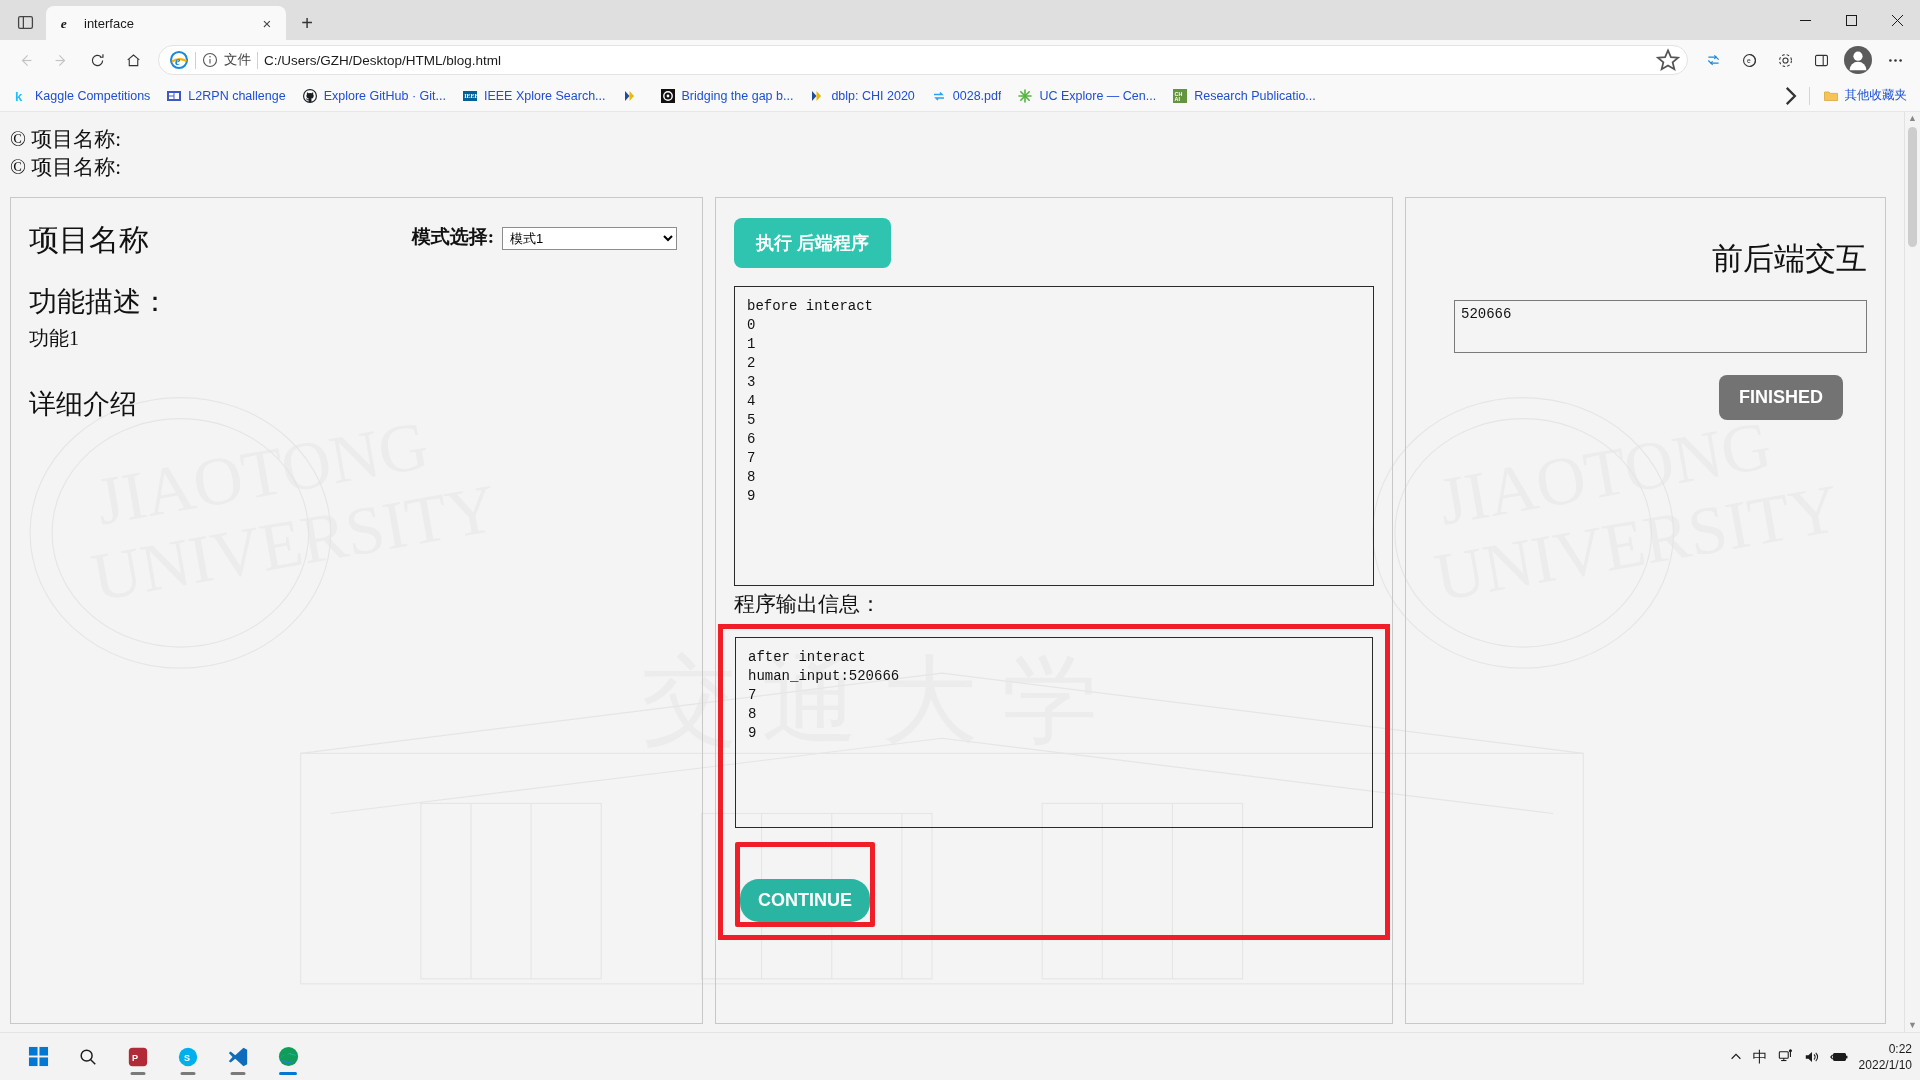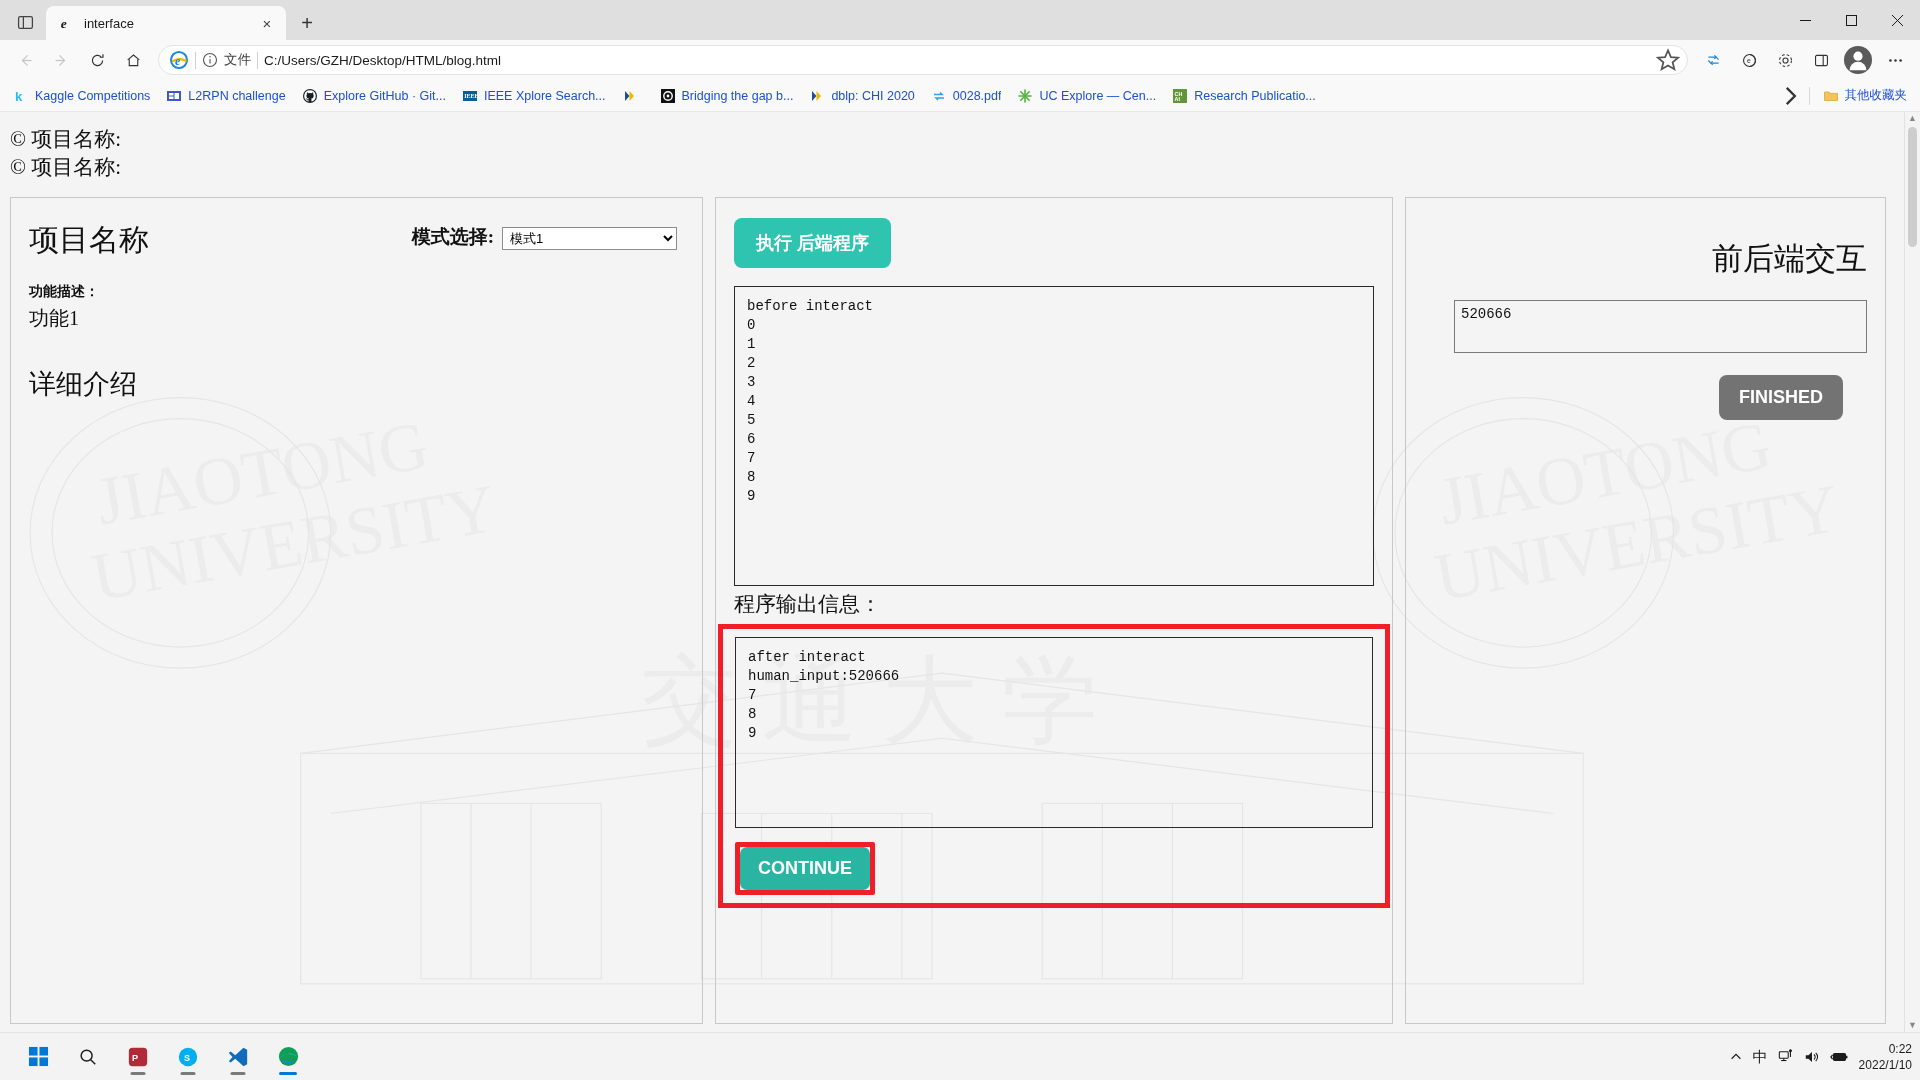--- a/index.html
+++ b/index.html
@@ -143,21 +143,21 @@
   }
   .mode-label { font-family: "Liberation Serif", serif; font-size: 19px; font-weight: 700; color: #111; }
   .mode-select {
     width: 175px; height: 23px; font-size: 13px;
     font-family: "Liberation Sans", sans-serif;
     border: 1px solid #8d8d8d; background: #fff; color: #000;
     padding-left: 3px;
   }
 
   .sec-head {
-    font-family: "Liberation Serif", serif; font-size: 14px; font-weight: 700;
+    font-family: "Liberation Serif", serif; font-size: 28px; font-weight: 400;
     color: #111; padding: 22px 0 0 18px;
   }
   .sec-body {
     font-family: "Liberation Serif", serif; font-size: 20px; color: #111;
     padding: 4px 0 0 18px;
   }
   .sec-head2 {
     font-family: "Liberation Serif", serif; font-size: 27px; font-weight: 400;
     color: #111; padding: 34px 0 0 18px;
   }
@@ -189,23 +189,23 @@
     border: 1px solid #2a2a2a; background: transparent;
     font-family: "Liberation Mono", monospace; font-size: 14px;
     color: #111; line-height: 1.355; padding: 10px 0 0 12px;
     white-space: pre; overflow: hidden;
   }
   .cont-wrap {
     margin: 14px 0 0 12px; border: 5px solid #f01e28; display: inline-block;
     border-radius: 2px;
   }
   .cont-btn {
-    background: #2ab5a2; color: #fff; border: none; border-radius: 7px;
+    background: #2ab5a2; color: #fff; border: none; border-radius: 19px;
     padding: 11px 18px; font-size: 18px; font-weight: 700;
-    font-family: "Liberation Sans", sans-serif; display: block;
+    font-family: "Liberation Sans", sans-serif; display: block; margin-top: 32px;
   }
 
   
   .right-title {
     font-family: "Liberation Serif", serif; font-size: 31px; color: #111;
     text-align: right; padding: 40px 18px 0 0;
   }
   .ta-wrap { padding: 20px 18px 0 48px; }
   .human-input {
     width: 100%; height: 53px; resize: none;

